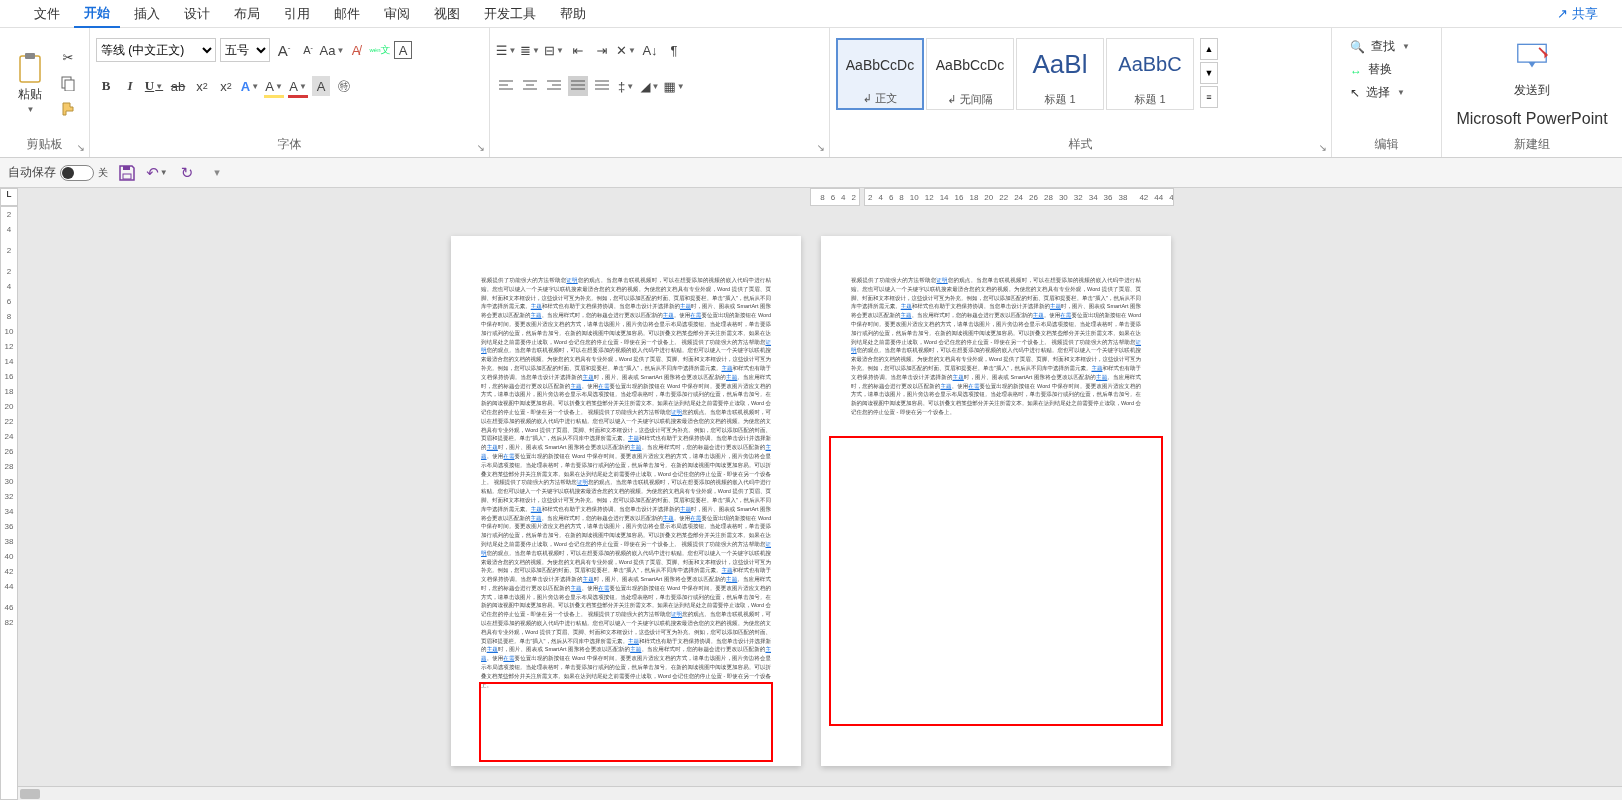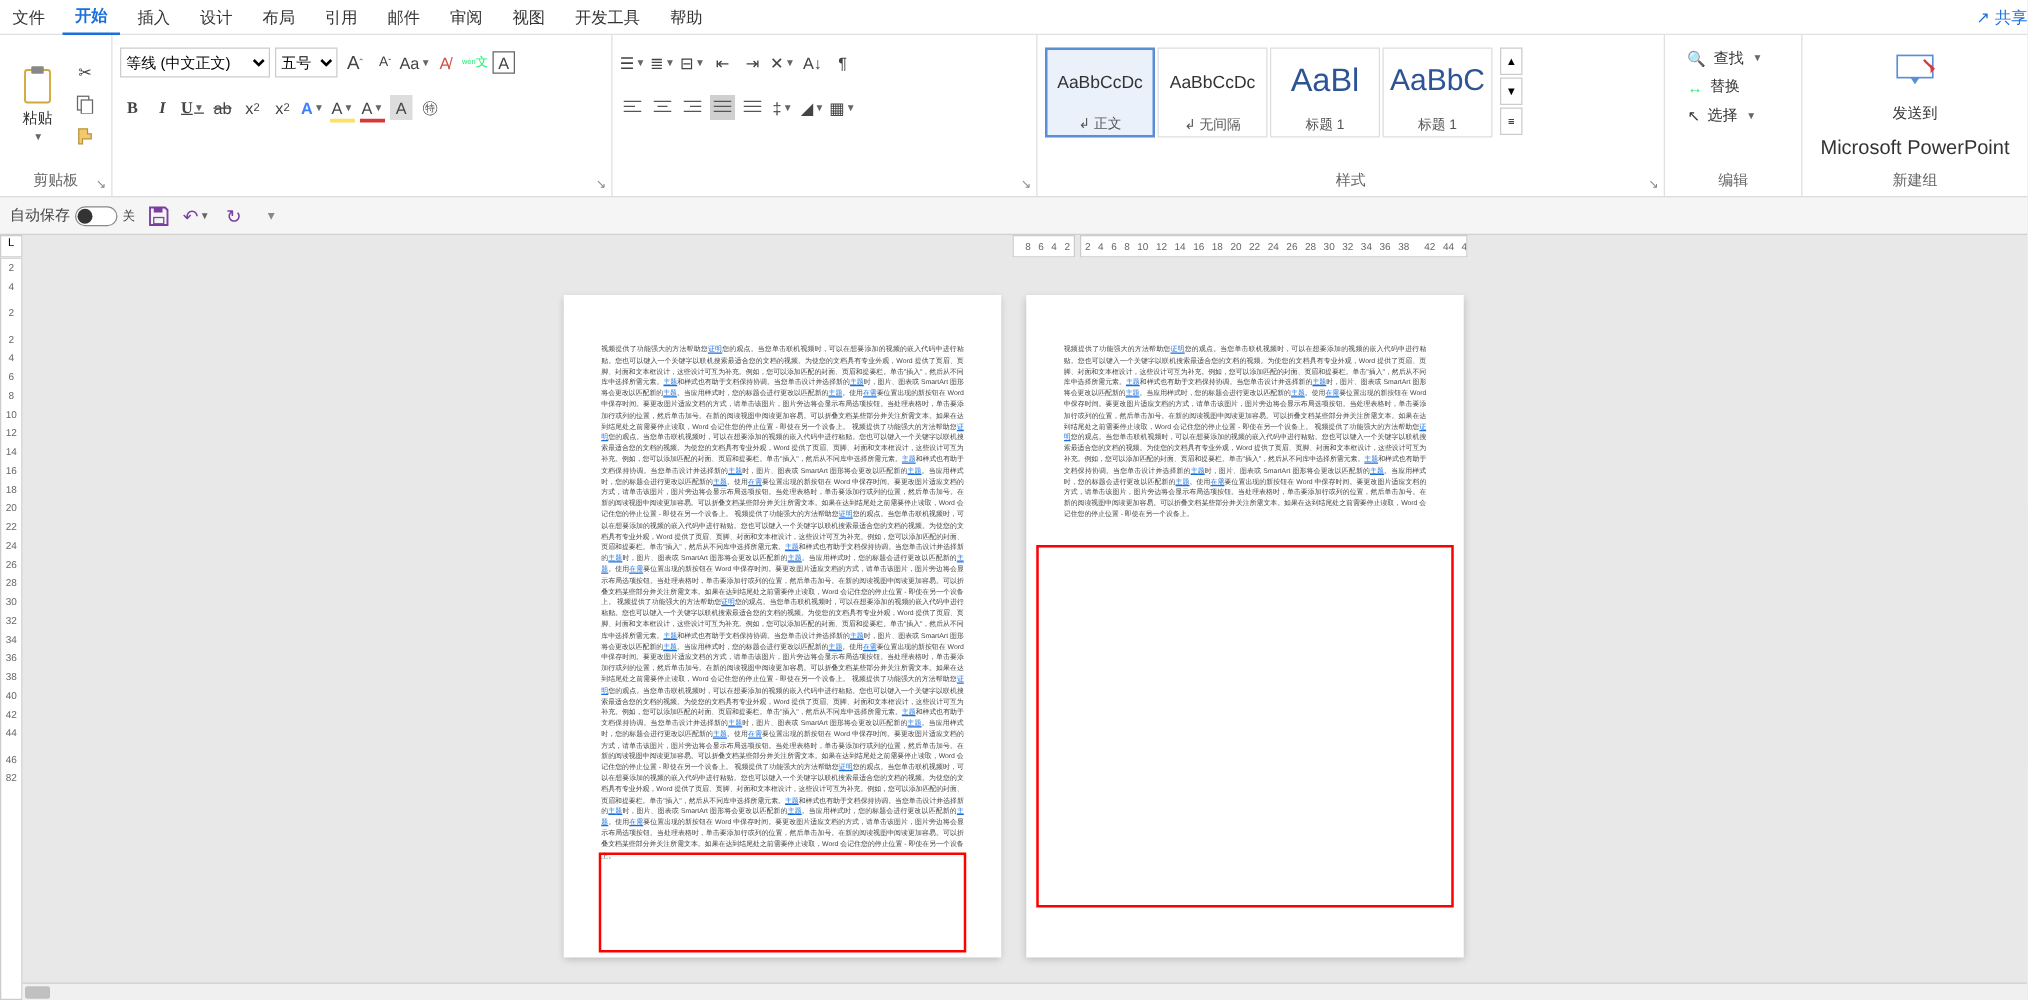--- a/index.html
+++ b/index.html
@@ -1,17 +1,17 @@
 <!DOCTYPE html>
 <html><head>
 <meta charset="utf-8">
 <style>
 * { margin: 0; padding: 0; box-sizing: border-box; font-family: "Microsoft YaHei", sans-serif; }
 body { background: #f3f3f3; width: 1622px; height: 800px; overflow: hidden; display: flex; flex-direction: column; }
-.menubar { display: flex; align-items: center; height: 28px; background: #fff; border-bottom: 1px solid #e0e0e0; padding: 0 0; gap: 4px; }
+.menubar { display: flex; align-items: center; height: 28px; background: #fff; border-bottom: 1px solid #e0e0e0; padding: 0 24px; gap: 4px; }
 .menubar .menu-item { padding: 4px 10px; font-size: 13px; color: #333; cursor: pointer; }
 .menubar .menu-item.active { color: #1a6fdb; border-bottom: 2px solid #1a6fdb; font-weight: 600; }
 .menubar .share { margin-left: auto; color: #1a6fdb; font-size: 13px; display: flex; align-items: center; gap: 4px; }
 .ribbon { display: flex; background: #fff; border-bottom: 1px solid #d0d0d0; height: 130px; }
 .ribbon-group { border-right: 1px solid #e0e0e0; display: flex; flex-direction: column; padding: 4px 6px 0 6px; position: relative; }
 .ribbon-group-label { font-size: 12px; color: #666; text-align: center; padding: 2px 0 4px 0; margin-top: auto; }
 .ribbon-group .launcher { position: absolute; right: 4px; bottom: 4px; font-size: 10px; color: #888; }
 .ribbon-row { display: flex; align-items: center; gap: 4px; height: 36px; }
 .big-btn { display: flex; flex-direction: column; align-items: center; justify-content: center; padding: 4px 8px; gap: 2px; }
 .big-btn .icon { width: 32px; height: 32px; display: flex; align-items: center; justify-content: center; }
@@ -129,20 +129,21 @@
       <span class="small-icon u-glyph" style="text-decoration:underline;">U<span class="dropdown-arrow">▼</span></span>
       <span class="small-icon strike">ab</span>
       <span class="small-icon">x<span class="sub">2</span></span>
       <span class="small-icon">x<span class="sup">2</span></span>
       <span class="small-icon color-A" style="color:#3b82f6;font-weight:bold;">A<span class="dropdown-arrow">▼</span></span>
       <span class="small-icon color-A">A<span class="bar" style="background:#ffe066;"></span><span class="dropdown-arrow">▼</span></span>
       <span class="small-icon color-A">A<span class="bar" style="background:#d63939;"></span><span class="dropdown-arrow">▼</span></span>
       <span class="small-icon" style="background:#ddd;width:18px;">A</span>
       <span class="small-icon">㊕</span>
     </div>
+    <div class="ribbon-group-label">字体</div>
     <span class="launcher">↘</span>
   </div>
 
   <div class="ribbon-group" style="width:340px;">
     <div class="ribbon-row">
       <span class="small-icon">☰<span class="dropdown-arrow">▼</span></span>
       <span class="small-icon">≣<span class="dropdown-arrow">▼</span></span>
       <span class="small-icon">⊟<span class="dropdown-arrow">▼</span></span>
       <span class="small-icon">⇤</span>
       <span class="small-icon">⇥</span>
@@ -201,21 +202,21 @@
       </div>
       <div class="style-item">
         <div class="preview">AaBbCcDc</div>
         <div class="name">↲ 无间隔</div>
       </div>
       <div class="style-item">
         <div class="preview" style="font-size:26px;color:#2e5496;font-weight:300;">AaBl</div>
         <div class="name">标题 1</div>
       </div>
       <div class="style-item">
-        <div class="preview" style="font-size:24px;color:#2e5496;">AaBbC</div>
+        <div class="preview" style="font-size:20px;color:#2e5496;">AaBbC</div>
         <div class="name">标题 1</div>
       </div>
       <div class="style-nav">
         <div class="nav-btn">▲</div>
         <div class="nav-btn">▼</div>
         <div class="nav-btn">≡</div>
       </div>
     </div>
     <div class="ribbon-group-label">样式</div>
     <span class="launcher">↘</span>

